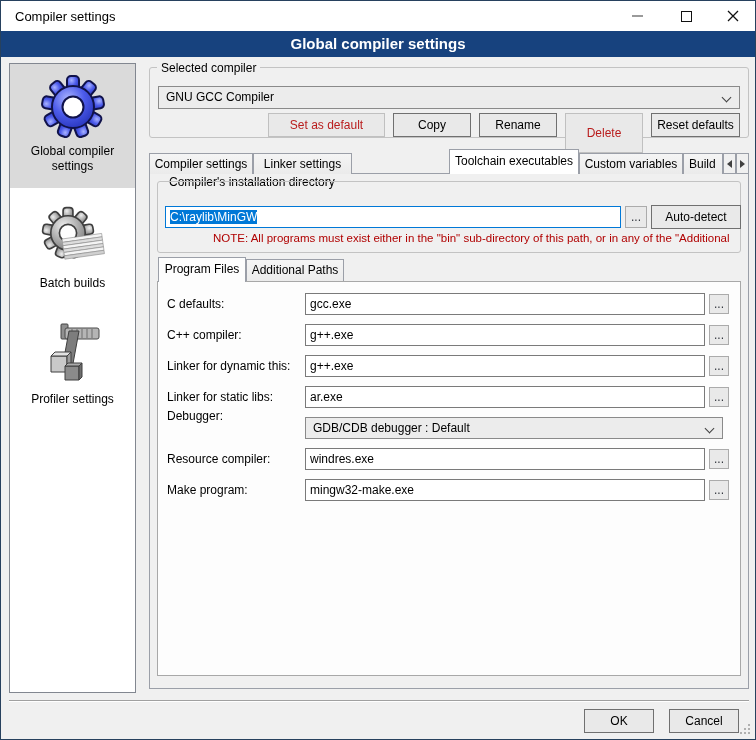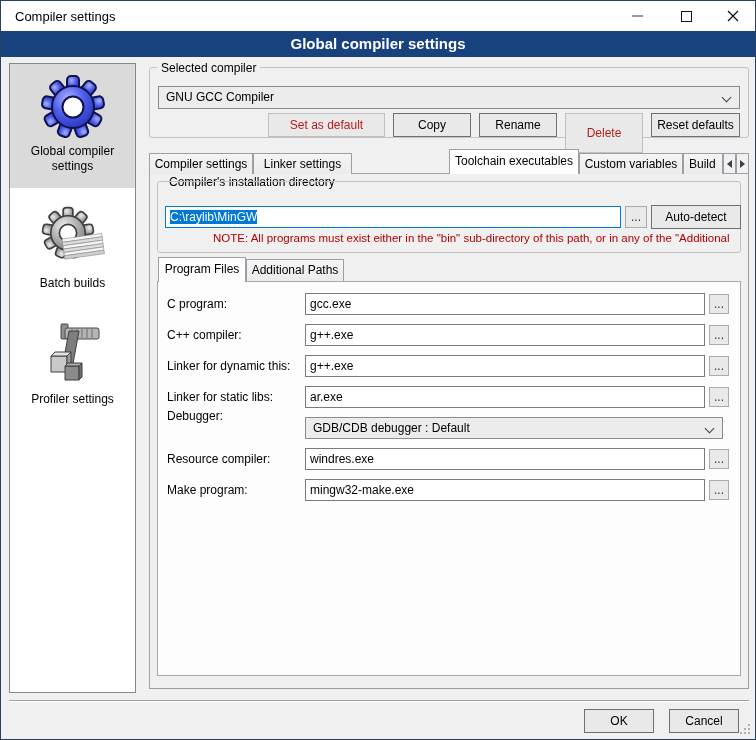--- a/index.html
+++ b/index.html
@@ -222,21 +222,21 @@
     <span class="selhl">C:\raylib\MinGW</span>
   </div>
   <div class="dots abs z5" style="left:624px; top:205px; width:22px; height:22px;">...</div>
   <div class="btn" style="left:650px; top:204px; width:90px; height:24px; z-index:5;">Auto-detect</div>
   <div class="note" style="left:164px; top:231px; width:574px;">NOTE: All programs must exist either in the "bin" sub-directory of this path, or in any of the "Additional</div>
 
   <div class="subtab active" style="left:157px; width:88px;">Program Files</div>
   <div class="subtab" style="left:245px; width:98px;">Additional Paths</div>
   <div class="subpage"></div>
 
-  <div class="flabel" style="left:166px; top:296px;">C program:</div>
+  <div class="flabel" style="left:166px; top:296px;">C defaults:</div>
   <div class="tb" style="left:304px; top:292px; width:400px; height:22px;">gcc.exe</div>
   <div class="dots abs z5" style="left:708px; top:293px; width:20px; height:20px;">...</div>
 
   <div class="flabel" style="left:166px; top:327px;">C++ compiler:</div>
   <div class="tb" style="left:304px; top:323px; width:400px; height:22px;">g++.exe</div>
   <div class="dots abs z5" style="left:708px; top:324px; width:20px; height:20px;">...</div>
 
   <div class="flabel" style="left:166px; top:358px;">Linker for dynamic this:</div>
   <div class="tb" style="left:304px; top:354px; width:400px; height:22px;">g++.exe</div>
   <div class="dots abs z5" style="left:708px; top:355px; width:20px; height:20px;">...</div>

